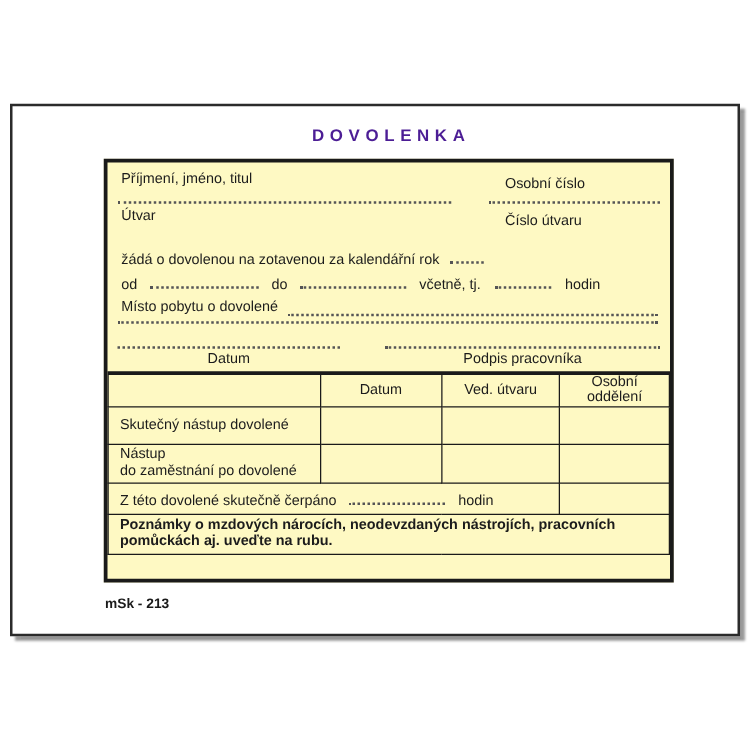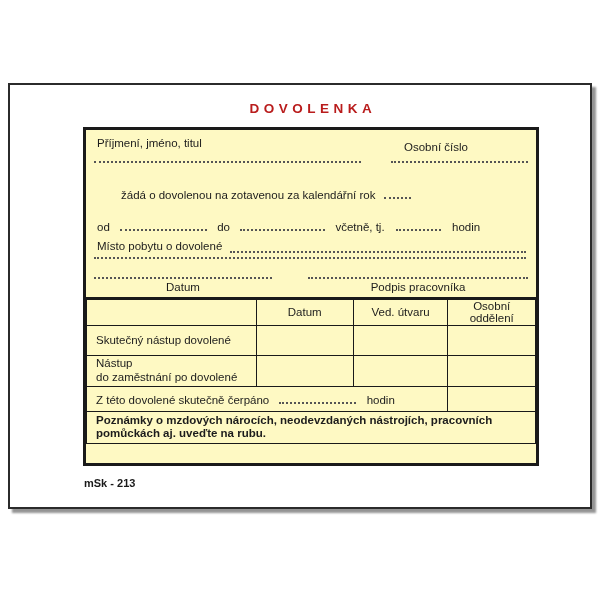--- a/index.html
+++ b/index.html
@@ -9,21 +9,21 @@
     -webkit-font-smoothing:antialiased;
   }
   .card{
     position:absolute;left:8px;top:83px;width:580px;height:422px;
     background:#ffffff;border:2px solid #2b2b2b;
     box-shadow:4px 4px 2px rgba(0,0,0,0.42);
   }
   .title{
     position:absolute;left:73px;top:16px;width:460px;
     text-align:center;font-weight:bold;font-size:13.5px;letter-spacing:4.5px;
-    color:#b91c1c;
+    color:#4c1d95;
   }
   .form-box{
     position:absolute;left:73px;top:42px;width:450px;height:333px;
     border:3px solid #1a1a1a;background:#fef9c3;
   }
   .top{
     position:relative;height:167px;border-bottom:3px solid #1a1a1a;
     font-size:11.5px;
   }
   .r{position:absolute;left:11px;right:10px;white-space:nowrap;}
@@ -62,22 +62,26 @@
     <div class="top">
 
       <div class="r" style="top:7px;">
         <span>Příjmení, jméno, titul</span>
         <span class="at-right">Osobní číslo</span>
       </div>
 
       <div class="dline" style="top:31px;left:8px;width:267px;"></div>
       <div class="dline" style="top:31px;left:305px;width:137px;"></div>
 
+      <div class="r" style="top:37px;">
+        <span>Útvar</span>
+        <span class="at-right">Číslo útvaru</span>
+      </div>
 
-      <div class="r" style="top:56px;margin-left:24px;">
+      <div class="r" style="top:68px;">
         <span>žádá o dovolenou na zotavenou za kalendářní rok</span>
         <span class="dots" style="width:27px;margin-left:5px;"></span>
       </div>
 
       <div class="r" style="top:88px;">
         <span>od</span>
         <span class="dots" style="width:87px;margin:0 7px;"></span>
         <span>do</span>
         <span class="dots" style="width:85px;margin:0 7px;"></span>
         <span>včetně, tj.</span>

